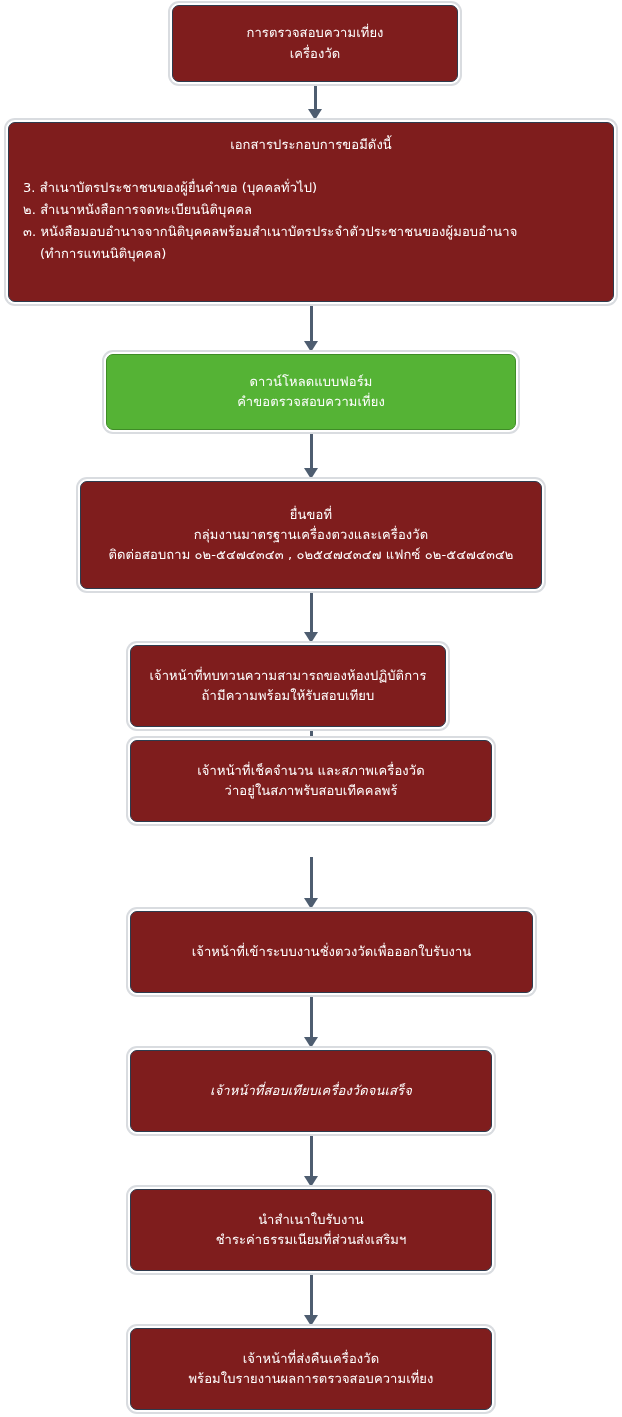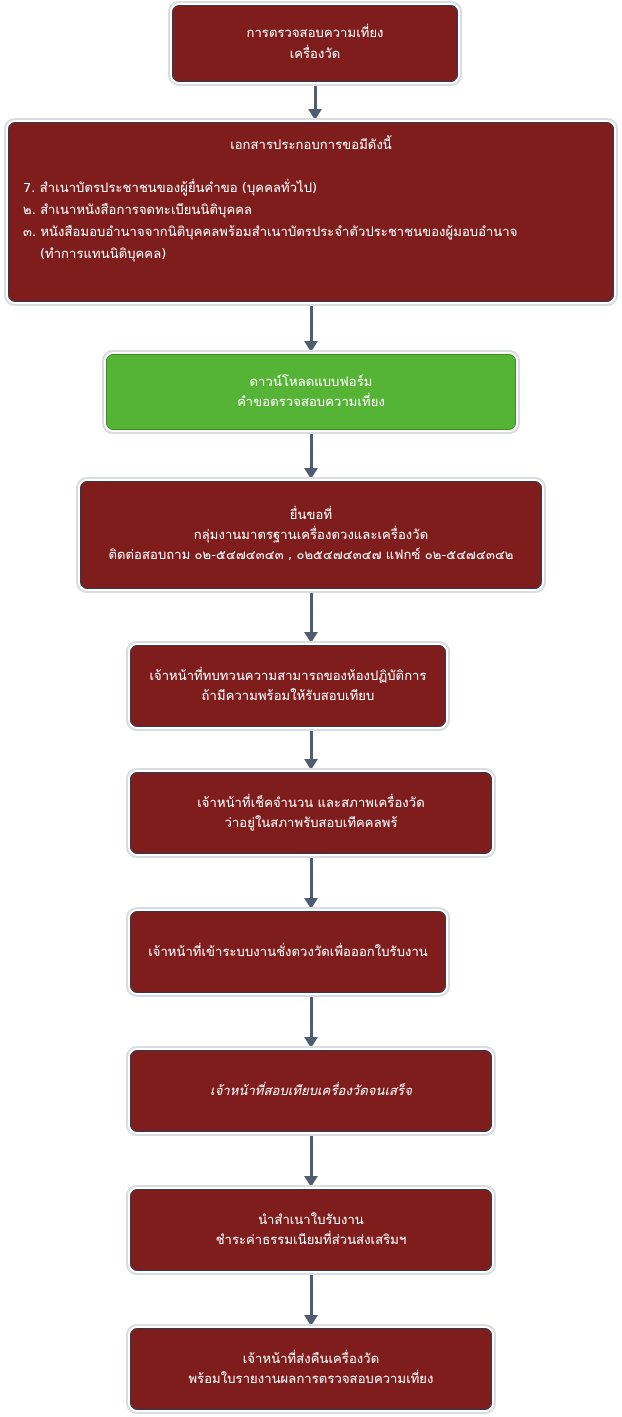--- a/index.html
+++ b/index.html
@@ -147,44 +147,44 @@
     </div>
 
   <div id="nodes-layer">
       <div class="node" style="left: 172px; top: 5px; width: 286px; height: 77px;">
         <span class="line">การตรวจสอบความเที่ยง</span>
         <span class="line">เครื่องวัด</span>
       </div>
       <div class="node doclist" style="left: 8px; top: 122px; width: 606px; height: 180px;">
         <span class="doc-title">เอกสารประกอบการขอมีดังนี้</span>
         <ol class="items">
-          <li>7. สำเนาบัตรประชาชนของผู้ยื่นคำขอ (บุคคลทั่วไป)</li>
+          <li>3. สำเนาบัตรประชาชนของผู้ยื่นคำขอ (บุคคลทั่วไป)</li>
           <li>๒. สำเนาหนังสือการจดทะเบียนนิติบุคคล</li>
           <li>๓. หนังสือมอบอำนาจจากนิติบุคคลพร้อมสำเนาบัตรประจำตัวประชาชนของผู้มอบอำนาจ</li>
           <li>    (ทำการแทนนิติบุคคล)</li>
         </ol>
       </div>
       <div class="node green" style="left: 106px; top: 354px; width: 410px; height: 76px;">
         <span class="line">ดาวน์โหลดแบบฟอร์ม</span>
         <span class="line">คำขอตรวจสอบความเที่ยง</span>
       </div>
       <div class="node" style="left: 80px; top: 481px; width: 462px; height: 108px;">
         <span class="line">ยื่นขอที่</span>
         <span class="line">กลุ่มงานมาตรฐานเครื่องตวงและเครื่องวัด</span>
         <span class="line">ติดต่อสอบถาม ๐๒-๕๔๗๔๓๔๓ , ๐๒๕๔๗๔๓๔๗  แฟกซ์  ๐๒-๕๔๗๔๓๔๒</span>
       </div>
       <div class="node" style="left: 130px; top: 645px; width: 316px; height: 82px;">
         <span class="line">เจ้าหน้าที่ทบทวนความสามารถของห้องปฏิบัติการ</span>
         <span class="line">ถ้ามีความพร้อมให้รับสอบเทียบ</span>
       </div>
-      <div class="node" style="left: 130px; top: 772px; width: 362px; height: 82px;">
+      <div class="node" style="left: 130px; top: 740px; width: 362px; height: 82px;">
         <span class="line">เจ้าหน้าที่เช็คจำนวน และสภาพเครื่องวัด</span>
         <span class="line">ว่าอยู่ในสภาพรับสอบเทีคคลพร้</span>
       </div>
-      <div class="node" style="left: 130px; top: 911px; width: 316px; height: 82px;">
+      <div class="node" style="left: 130px; top: 911px; width: 403px; height: 82px;">
         <span class="line">เจ้าหน้าที่เข้าระบบงานชั่งตวงวัดเพื่อออกใบรับงาน</span>
       </div>
       <div class="node" style="left: 130px; top: 1050px; width: 362px; height: 82px; font-style: italic;">
         <span class="line">เจ้าหน้าที่สอบเทียบเครื่องวัดจนเสร็จ</span>
       </div>
       <div class="node" style="left: 130px; top: 1189px; width: 362px; height: 82px;">
         <span class="line">นำสำเนาใบรับงาน</span>
         <span class="line">ชำระค่าธรรมเนียมที่ส่วนส่งเสริมฯ</span>
       </div>
       <div class="node" style="left: 130px; top: 1328px; width: 362px; height: 82px;">

